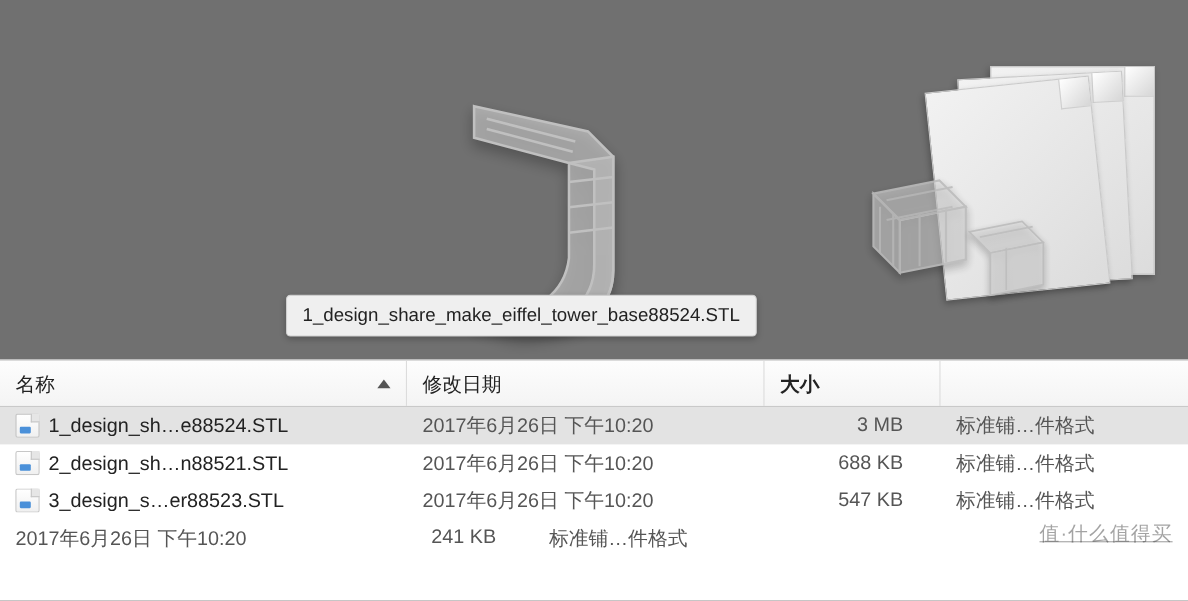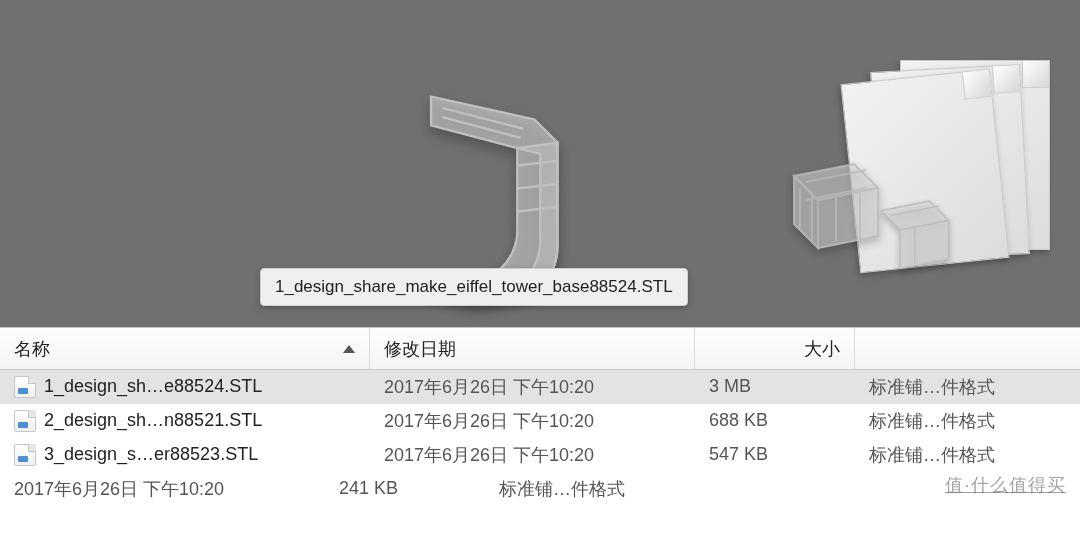--- a/index.html
+++ b/index.html
@@ -87,43 +87,43 @@
   }
   .header-cell {
     display: flex;
     align-items: center;
     padding: 0 14px;
     border-right: 1px solid #dcdcdc;
     position: relative;
   }
   .header-cell.name { flex: 0 0 370px; }
   .header-cell.date { flex: 0 0 325px; }
-  .header-cell.size { flex: 0 0 160px; justify-content: flex-end; }
+  .header-cell.size { flex: 0 0 160px; justify-content: flex-start; font-weight: bold; }
   .header-cell.kind { flex: 1; border-right: none; }
   .sort-caret {
     margin-left: auto;
     width: 0; height: 0;
     border-left: 6px solid transparent;
     border-right: 6px solid transparent;
     border-bottom: 8px solid #555;
   }
 
   .row {
     display: flex;
     height: 34px;
     align-items: center;
     font-size: 18px;
     color: #222;
     border-bottom: 1px solid rgba(0,0,0,0); 
   }
   .row.selected { background: #e3e3e3; }
   .cell { padding: 0 14px; overflow: hidden; white-space: nowrap; text-overflow: clip; }
-  .cell.name { flex: 0 0 370px; display: flex; align-items: center; gap: 8px; }
+  .cell.name { flex: 0 0 370px; display: flex; align-items: flex-end; gap: 8px; }
   .cell.date { flex: 0 0 325px; color: #555; }
-  .cell.size { flex: 0 0 160px; color: #555; padding-right: 34px; }
+  .cell.size { flex: 0 0 160px; color: #555; text-align: right; padding-right: 34px; }
   .cell.kind { flex: 1; color: #555; }
 
   .file-icon {
     width: 22px; height: 22px; flex: none;
     display: inline-flex; align-items: center; justify-content: center;
     background: linear-gradient(#ffffff,#f0f0f0);
     border: 1px solid #c7c7c7; border-radius: 2px;
     position: relative;
   }
   .file-icon::before {

